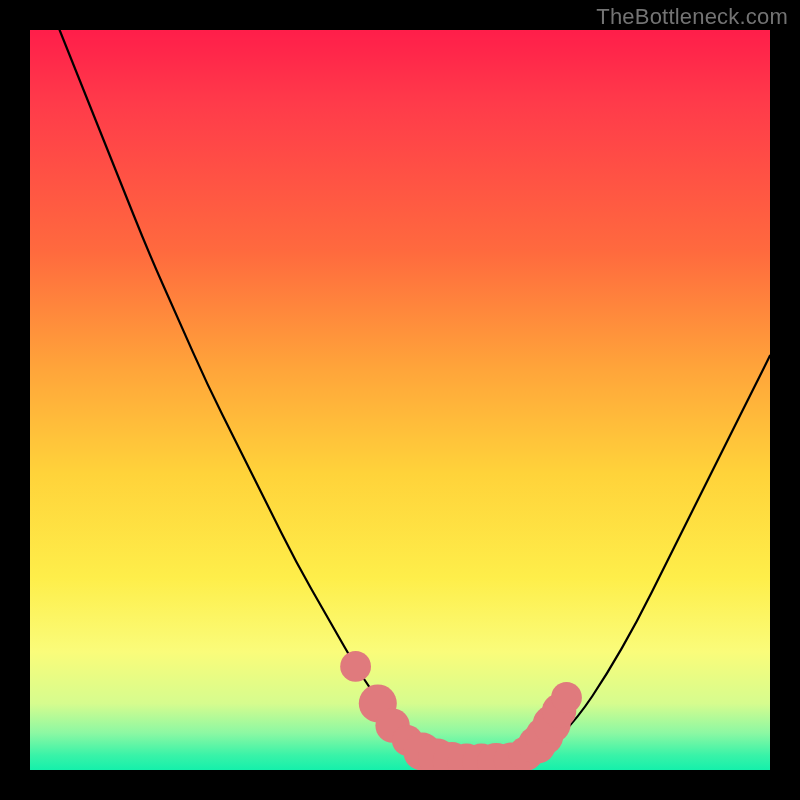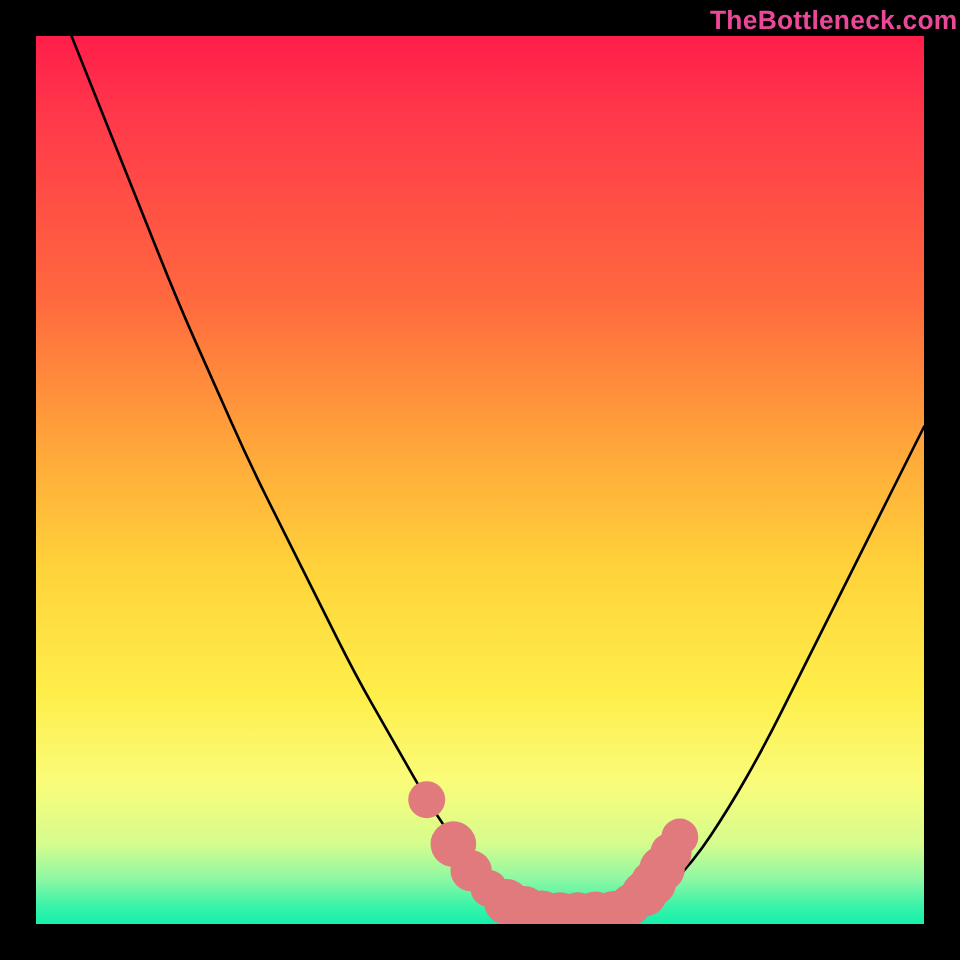--- a/index.html
+++ b/index.html
@@ -52,24 +52,24 @@
     stroke-width: 2.2;
     stroke-linecap: round;
   }
   .marker {
     fill: #e07a7d;
     stroke: none;
   }
   .watermark {
     position: absolute;
     top: 4px;
-    right: 2px;
-    color: #ec4899;
+    right: 12px;
+    color: #737373;
     font-size: 22px;
-    font-weight: 700;
+    font-weight: 400;
     letter-spacing: 0.2px;
     user-select: none;
   }
 </style>
 </head>
 <body>
 
 <div class="frame">
 
   <div class="watermark">TheBottleneck.com</div>

